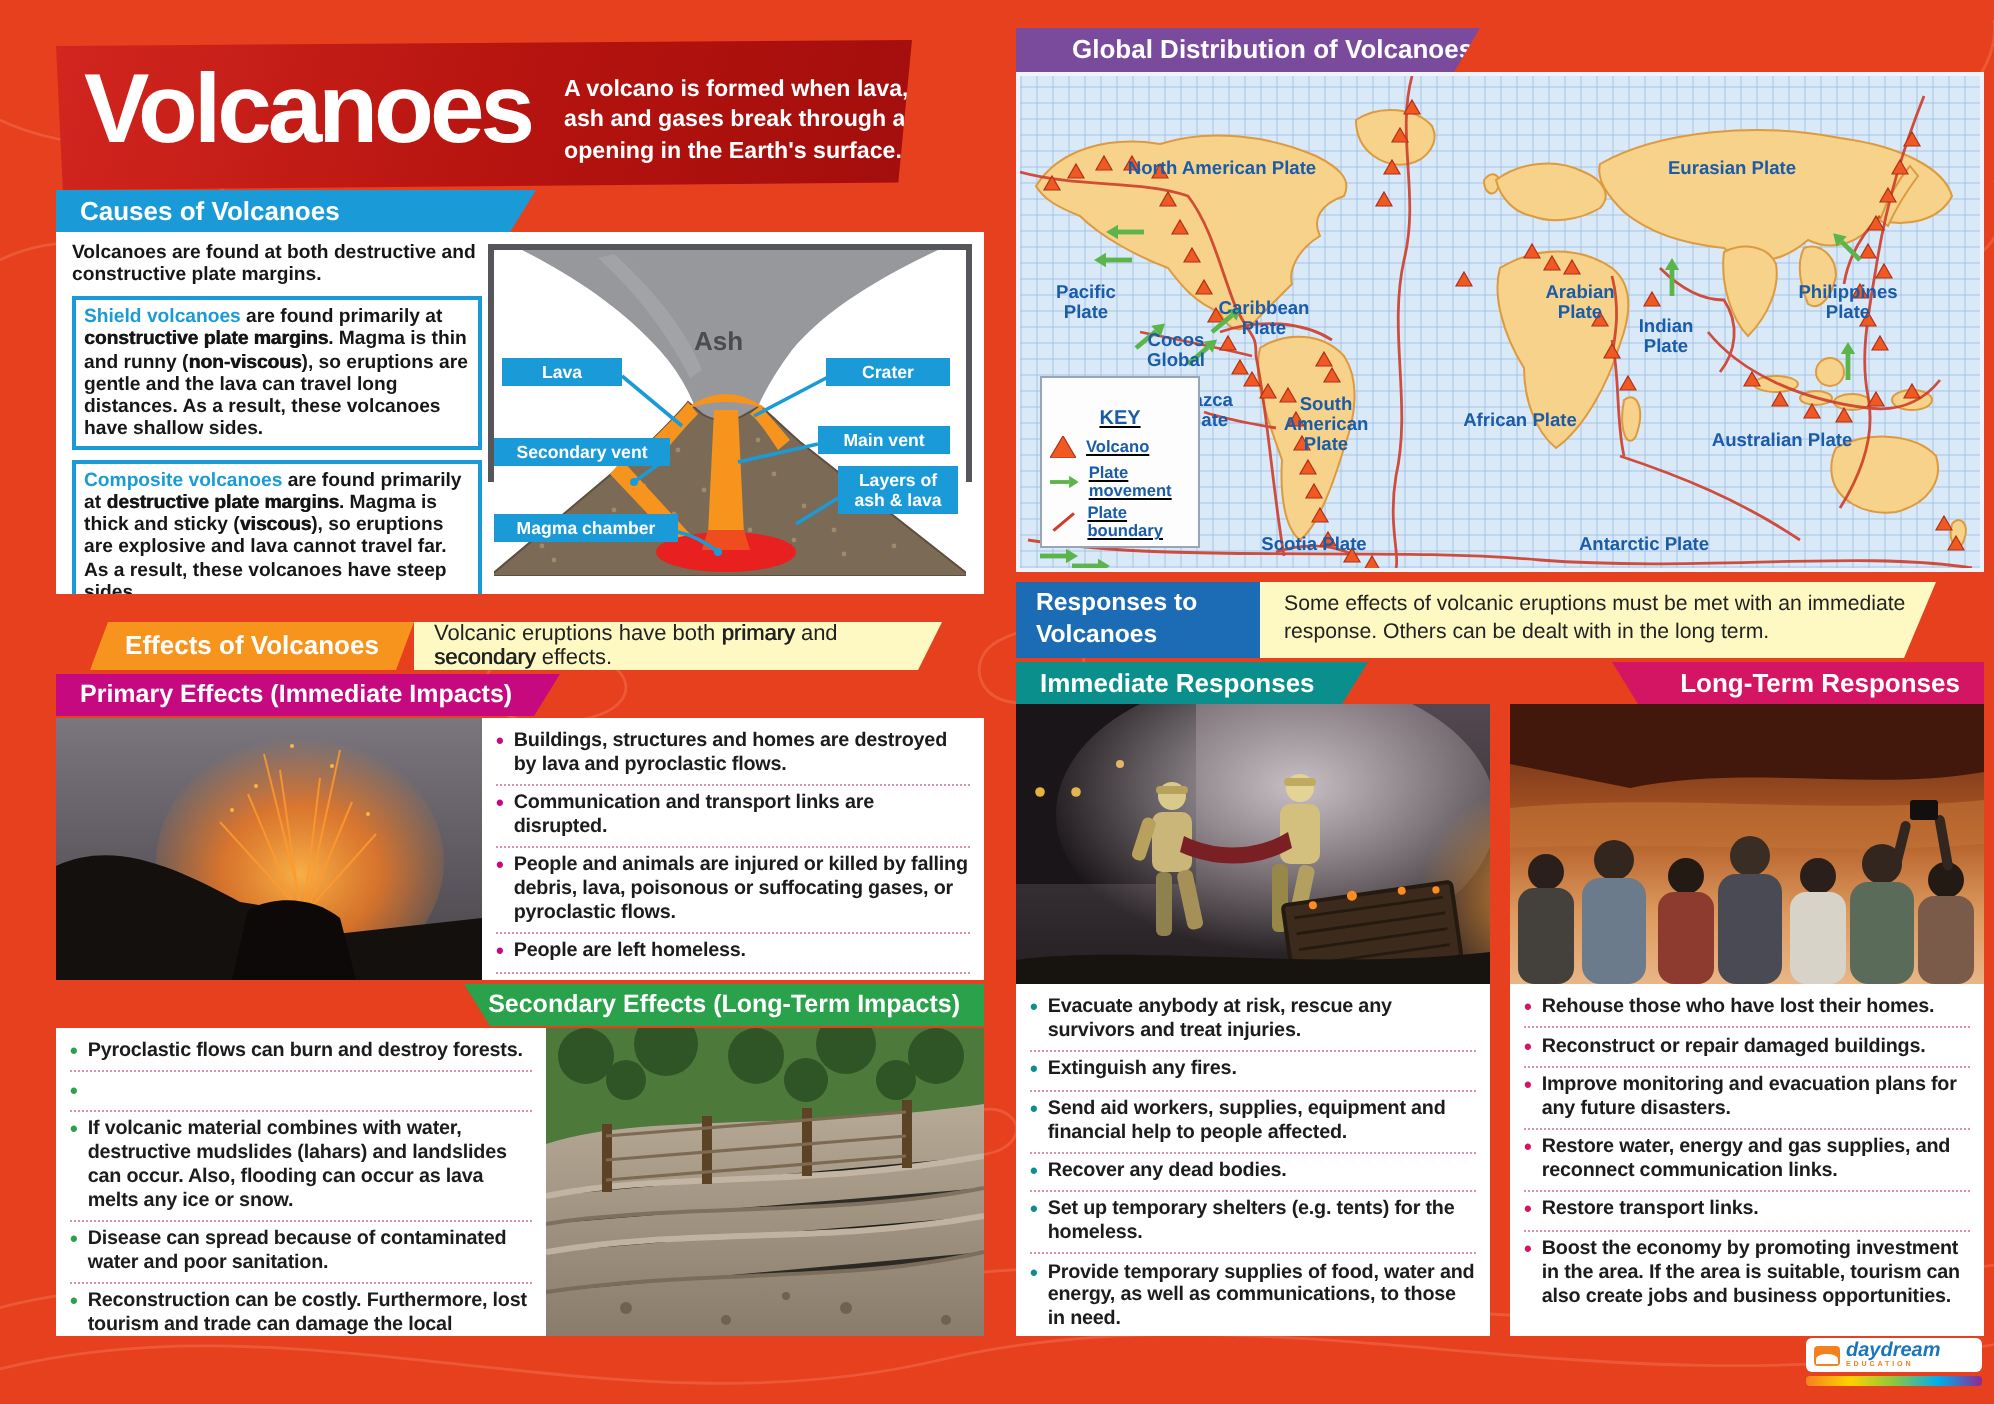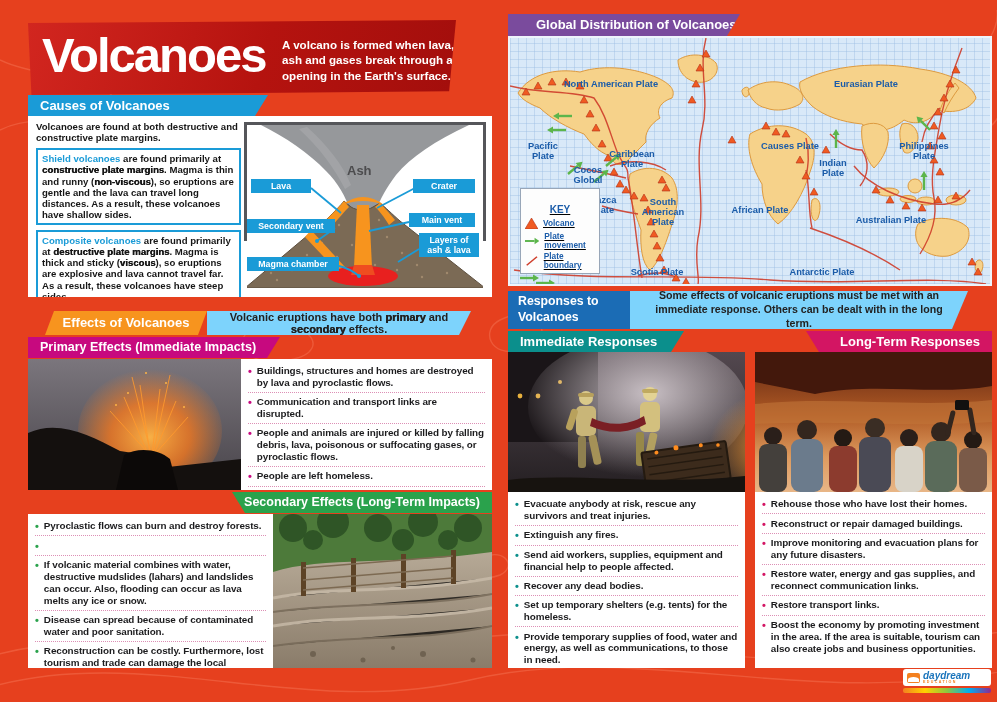--- a/index.html
+++ b/index.html
@@ -37,22 +37,22 @@
        background-image:repeating-linear-gradient(0deg,rgba(150,185,225,.38) 0 1px,transparent 1px 8px),
                         repeating-linear-gradient(90deg,rgba(150,185,225,.38) 0 1px,transparent 1px 8px);}
   .plbl{position:absolute;color:#1b5ca9;font-weight:bold;font-size:9.3px;line-height:1.05;
         text-align:center;}
   .keybox{position:absolute;left:10px;top:150px;width:80px;height:86px;background:#fdfdfd;
           border:1px solid #98a6b8;box-sizing:border-box;padding:15px 4px;text-decoration:underline;}
   .keytitle{text-align:center;color:#1b5ca9;font-weight:bold;font-size:10px;}
   .keyrow{display:flex;align-items:center;gap:5px;margin-top:3px;}
   .keylbl{color:#1b5ca9;font-weight:bold;font-size:8.3px;line-height:1.05;}
   
-  .whitebox{position:absolute;background:#7dd3fc;box-sizing:border-box;display:flex;align-items:center;
-            font-weight:bold;color:#222;text-align:center;}
+  .whitebox{position:absolute;background:#fef9c3;box-sizing:border-box;display:flex;align-items:center;
+            font-weight:normal;color:#222;}
   .bold2{text-shadow:0.35px 0 currentColor;}
   
   .logo{position:absolute;left:903px;top:669px;width:88px;height:26px;}
   .logo .lbox{width:88px;height:17px;background:#fff;border-radius:3px;display:flex;
               align-items:center;gap:3px;padding:0 4px;box-sizing:border-box;}
   .logo .lic{width:13px;height:10px;background:#f48120;border-radius:2px;position:relative;overflow:hidden;}
   .logo .lic:after{content:"";position:absolute;left:1px;top:4px;width:11px;height:5px;background:#fff;
                    border-radius:50% 50% 0 0;}
   .logo .lbr{color:#1b75bc;font-weight:bold;font-style:italic;font-size:10px;line-height:1;}
   .logo .lsub{color:#f48120;font-size:3.6px;font-weight:bold;letter-spacing:1.4px;line-height:1;}
@@ -377,21 +377,21 @@
       <use href="#arw" transform="translate(414,152) rotate(-90)"></use>
       <use href="#arw" transform="translate(10,240) rotate(0)"></use>
       <use href="#arw" transform="translate(26,245) rotate(0)"></use>
     </svg>
 
     <div class="plbl" style="left:40px;top:42px;width:122px;">North American Plate</div>
     <div class="plbl" style="left:300px;top:42px;width:112px;">Eurasian Plate</div>
     <div class="plbl" style="left:6px;top:104px;width:54px;">Pacific Plate</div>
     <div class="plbl" style="left:90px;top:112px;width:64px;">Caribbean Plate</div>
     <div class="plbl" style="left:54px;top:128px;width:48px;">Cocos Global</div>
-    <div class="plbl" style="left:251px;top:104px;width:58px;">Causes Plate</div>
+    <div class="plbl" style="left:251px;top:104px;width:58px;">Arabian Plate</div>
     <div class="plbl" style="left:299px;top:121px;width:48px;">Indian Plate</div>
     <div class="plbl" style="left:382px;top:104px;width:64px;">Philippines Plate</div>
     <div class="plbl" style="left:68px;top:158px;width:50px;">Nazca Plate</div>
     <div class="plbl" style="left:120px;top:160px;width:66px;">South American Plate</div>
     <div class="plbl" style="left:210px;top:168px;width:80px;">African Plate</div>
     <div class="plbl" style="left:336px;top:178px;width:90px;">Australian Plate</div>
     <div class="plbl" style="left:116px;top:230px;width:62px;">Scotia Plate</div>
     <div class="plbl" style="left:268px;top:230px;width:88px;">Antarctic Plate</div>
 
     <div class="keybox">

